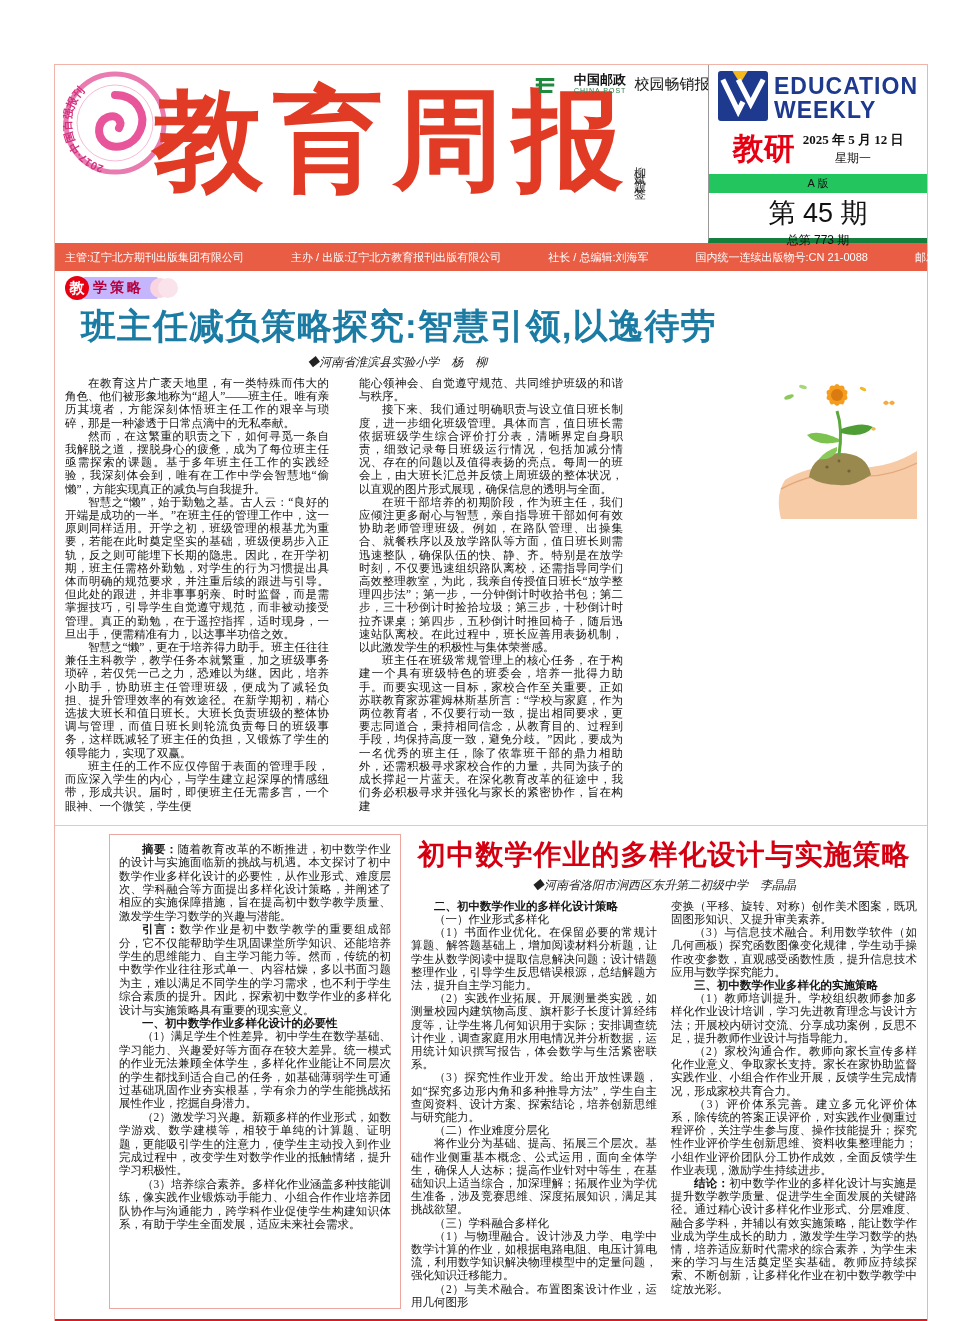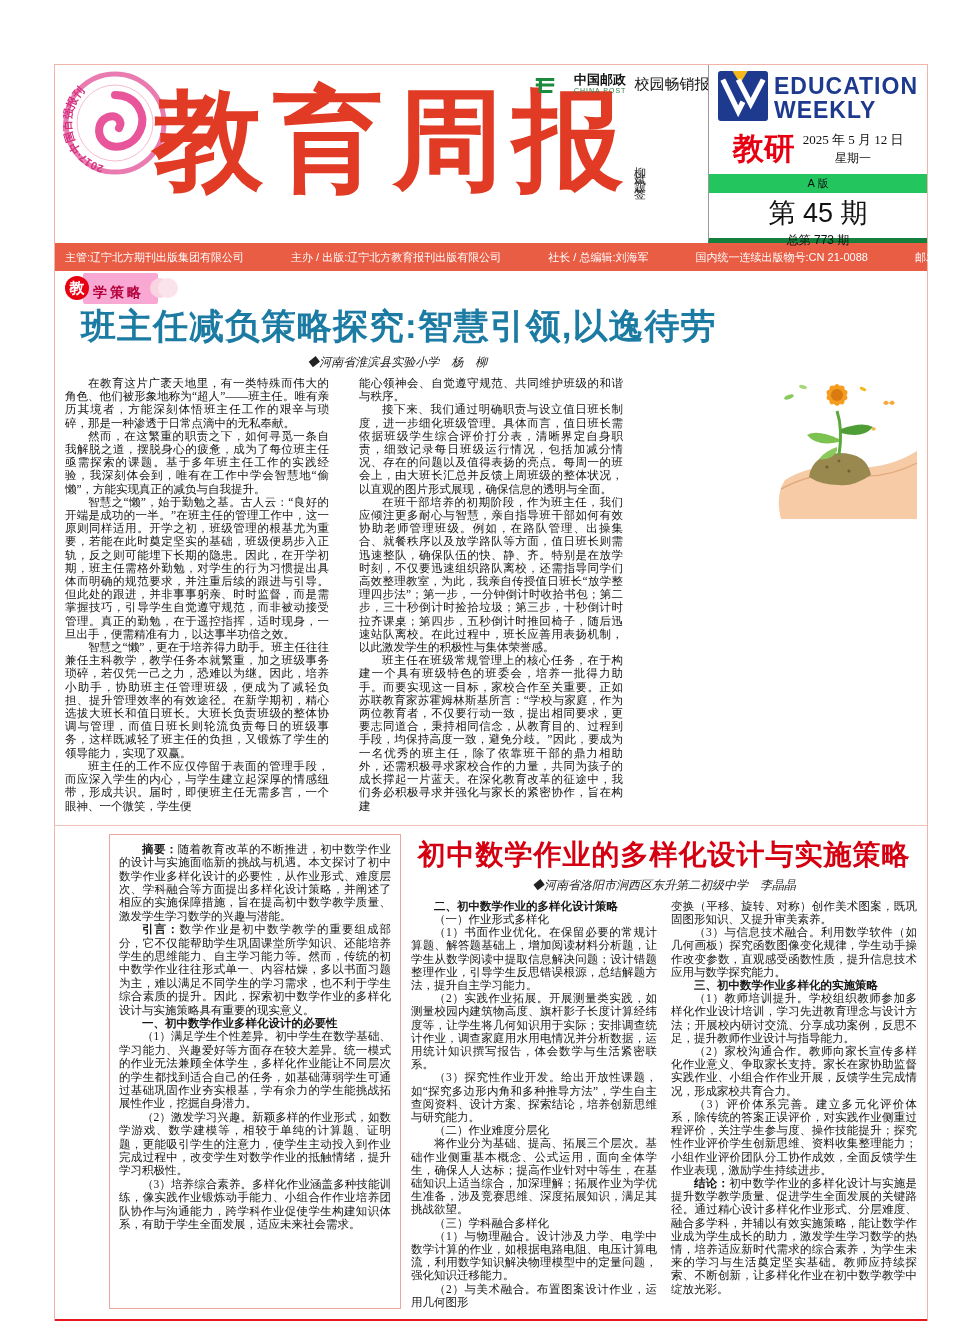--- a/index.html
+++ b/index.html
@@ -23,40 +23,40 @@
 
   .infobox { position:absolute; right:0; top:0; width:219px; height:178px;
              border-left:1px solid #999; border-bottom:5px solid #15803d;
              display:flex; flex-direction:column; align-items:center; background:#fff; }
   .ew-row { display:flex; align-items:center; margin-top:6px; }
   .ew-text { margin-left:6px; font-family:"Liberation Sans", sans-serif; font-weight:bold;
              color:#1e3a8f; font-size:23px; line-height:24px; letter-spacing:1px; }
   .sec-row { display:flex; align-items:center; margin-top:3px; gap:8px; }
   .sec-name { font-size:31px; font-weight:bold; color:#e60012; font-family:"DejaVu Serif", serif; }
   .date-col { text-align:center; }
-  .date-line { font-size:13px; font-weight:normal; color:#111; }
+  .date-line { font-size:13px; font-weight:bold; color:#111; }
   .weekday { font-size:12px; color:#111; margin-top:1px; }
   .edition-bar { width:100%; background:#22c55e; text-align:center; font-size:11px;
                  padding:2px 0; margin-top:4px; color:#111; font-family:"Liberation Sans", sans-serif; }
   .issue { font-size:27px; color:#111; margin-top:2px; font-family:"Liberation Sans", sans-serif; }
   .issue-total { font-size:12px; color:#111; margin-top:1px; font-family:"Liberation Sans", sans-serif; }
 
   
   .pubbar { height:28px; background:#e95d45; display:flex; align-items:center;
             justify-content:space-between; padding:0 10px;gap:47px; }
   .pubbar span { color:#fff; font-size:11px; font-family:"Liberation Sans", sans-serif; white-space:nowrap; }
 
   
   .article1 { padding:5px 10px 8px 10px; }
   .badge-row { display:flex; align-items:center; height:24px; }
   .badge-circle { width:24px; height:24px; border-radius:50%; background:#e60012; color:#fff;
                   font-size:15px; font-weight:bold; display:flex; align-items:center; justify-content:center;
                   z-index:2; font-family:"Liberation Sans", sans-serif; }
-  .badge-pill { background:#f9a8d4; color:#b5003c; font-weight:bold; font-size:14px; letter-spacing:3px;
-                padding:11px 14px 2px 10px; margin-left:-6px; border-radius:2px; font-family:"Liberation Sans", sans-serif; }
+  .badge-pill { background:#c4b5fd; color:#b5003c; font-weight:bold; font-size:14px; letter-spacing:3px;
+                padding:2px 14px 2px 10px; margin-left:-6px; border-radius:2px; font-family:"Liberation Sans", sans-serif; }
   .deco-dot { width:20px; height:20px; border-radius:50%; background:#f9d5e2; margin-left:-8px; }
   .deco-dot.d2 { background:#fbe3ec; margin-left:-12px; }
   .a1-title { font-size:35px; font-weight:900; color:#1b7ba3; letter-spacing:1px;
               font-family:"Liberation Sans", sans-serif; padding:3px 0 2px 16px; white-space:nowrap; }
   .a1-byline { text-align:center; font-size:12px; font-style:italic; color:#222;
                width:78%; padding:2px 0 6px 0; }
   .cols { display:flex; gap:30px; }
   .col { flex:1; text-align:justify; }
   .col p { font-size:11.5px; line-height:13.2px; color:#151515; text-indent:2em; }
   .col p.ni { text-indent:0; }

